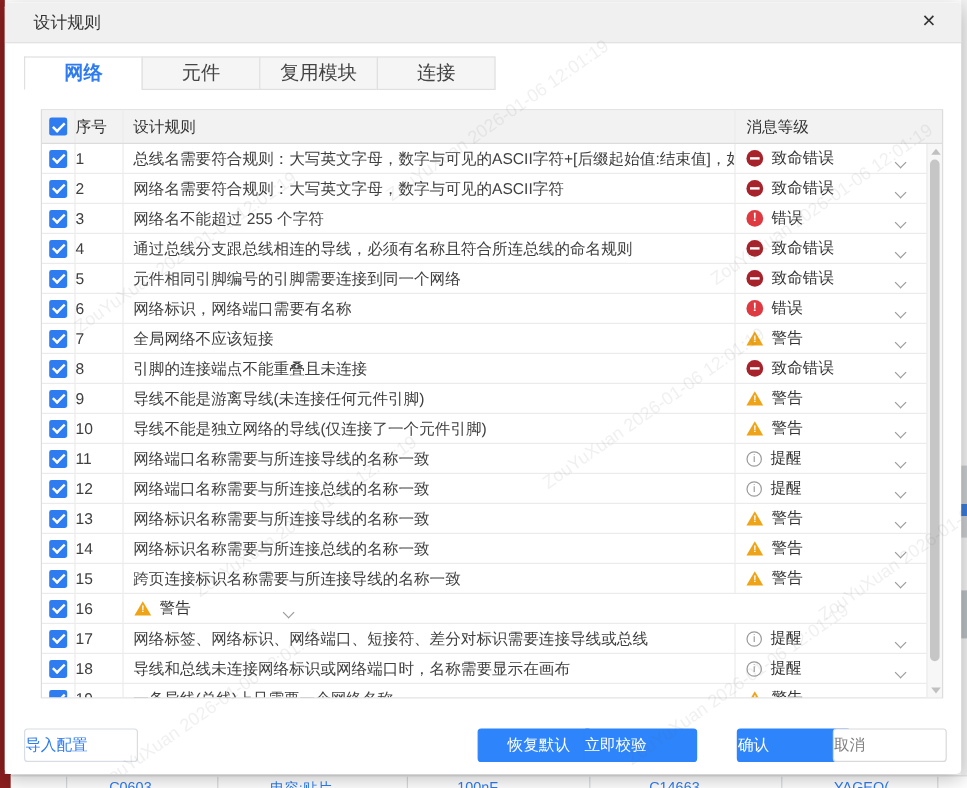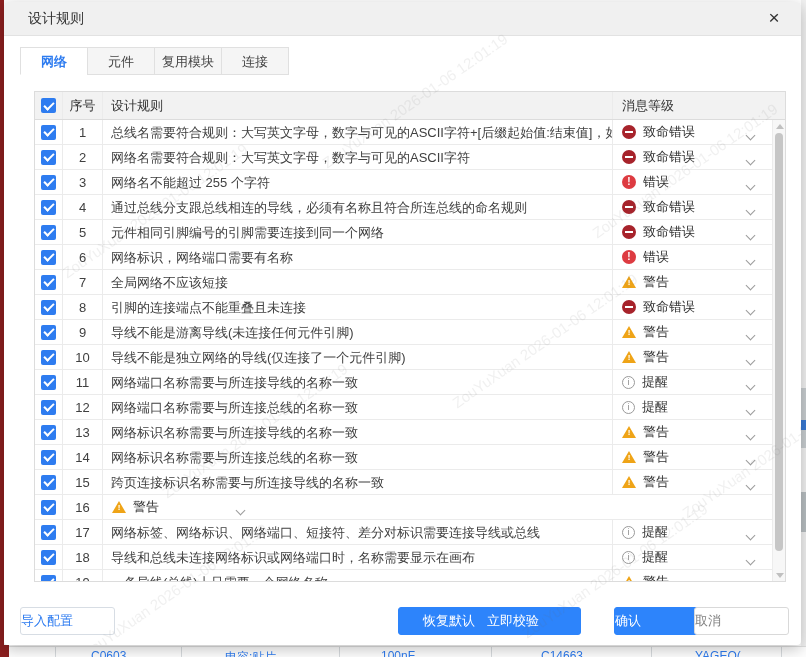--- a/index.html
+++ b/index.html
@@ -37,42 +37,42 @@
     display:flex; align-items:center; padding:0 16px 0 24px;
   }
   .dlg-title { font-size:14px; color:#333; }
   .dlg-close {
     margin-left:auto; width:22px; height:22px; line-height:20px; text-align:center;
     font-size:19px; color:#333; cursor:pointer; user-select:none;
   }
   
   .tabs { position:absolute; left:16px; top:45px; height:28px; display:flex; }
   .tab {
-    width:68px; height:28px; line-height:27px; text-align:center;
-    font-size:13px; color:#444; background:#f5f5f5;
+    width:99px; height:28px; line-height:27px; text-align:center;
+    font-size:16px; color:#444; background:#f5f5f5;
     border:1px solid #e0e0e0; margin-left:-1px; cursor:pointer;
   }
   .tab:first-child { margin-left:0; }
   .tab.active { background:#fff; color:#2e7cf0; font-weight:bold; border-bottom-color:#fff; }
   
   .table {
     position:absolute; left:30px; top:89px; width:752px; height:491px;
     border:1px solid #dcdcdc; overflow:hidden; background:#fff;
   }
   .t-head {
     display:flex; height:28px; background:#f2f2f2; border-bottom:1px solid #dcdcdc;
     font-size:13px; color:#333; align-items:center;
   }
   .t-body { position:relative; height:462px; overflow:hidden; }
   .t-row {
     display:flex; height:25px; border-bottom:1px solid #ebebeb;
     font-size:13px; color:#404040; align-items:center; background:#fff;
   }
   .c-check { width:28px; display:flex; justify-content:center; align-items:center; align-self:stretch; border-right:1px solid #ebebeb; }
-  .c-no    { width:40px; text-align:center; align-self:stretch; line-height:25px; border-right:1px solid #ebebeb; }
+  .c-no    { width:40px; text-align:left; align-self:stretch; line-height:25px; border-right:1px solid #ebebeb; }
   .t-head .c-no { line-height:28px; }
   .c-rule  { flex:1; padding-left:8px; white-space:nowrap; overflow:hidden; align-self:stretch; line-height:25px; border-right:1px solid #ebebeb; }
   .t-head .c-rule { line-height:28px; }
   .c-level { width:172px; display:flex; align-items:center; padding-left:9px; position:relative; cursor:pointer; }
   .t-head .c-level { cursor:default; }
   .c-level .lvl-label { margin-left:7px; color:#333; }
   
   .cbx {
     width:15px; height:15px; background:#2e7cf0; border-radius:2px; position:relative; cursor:pointer;
   }

